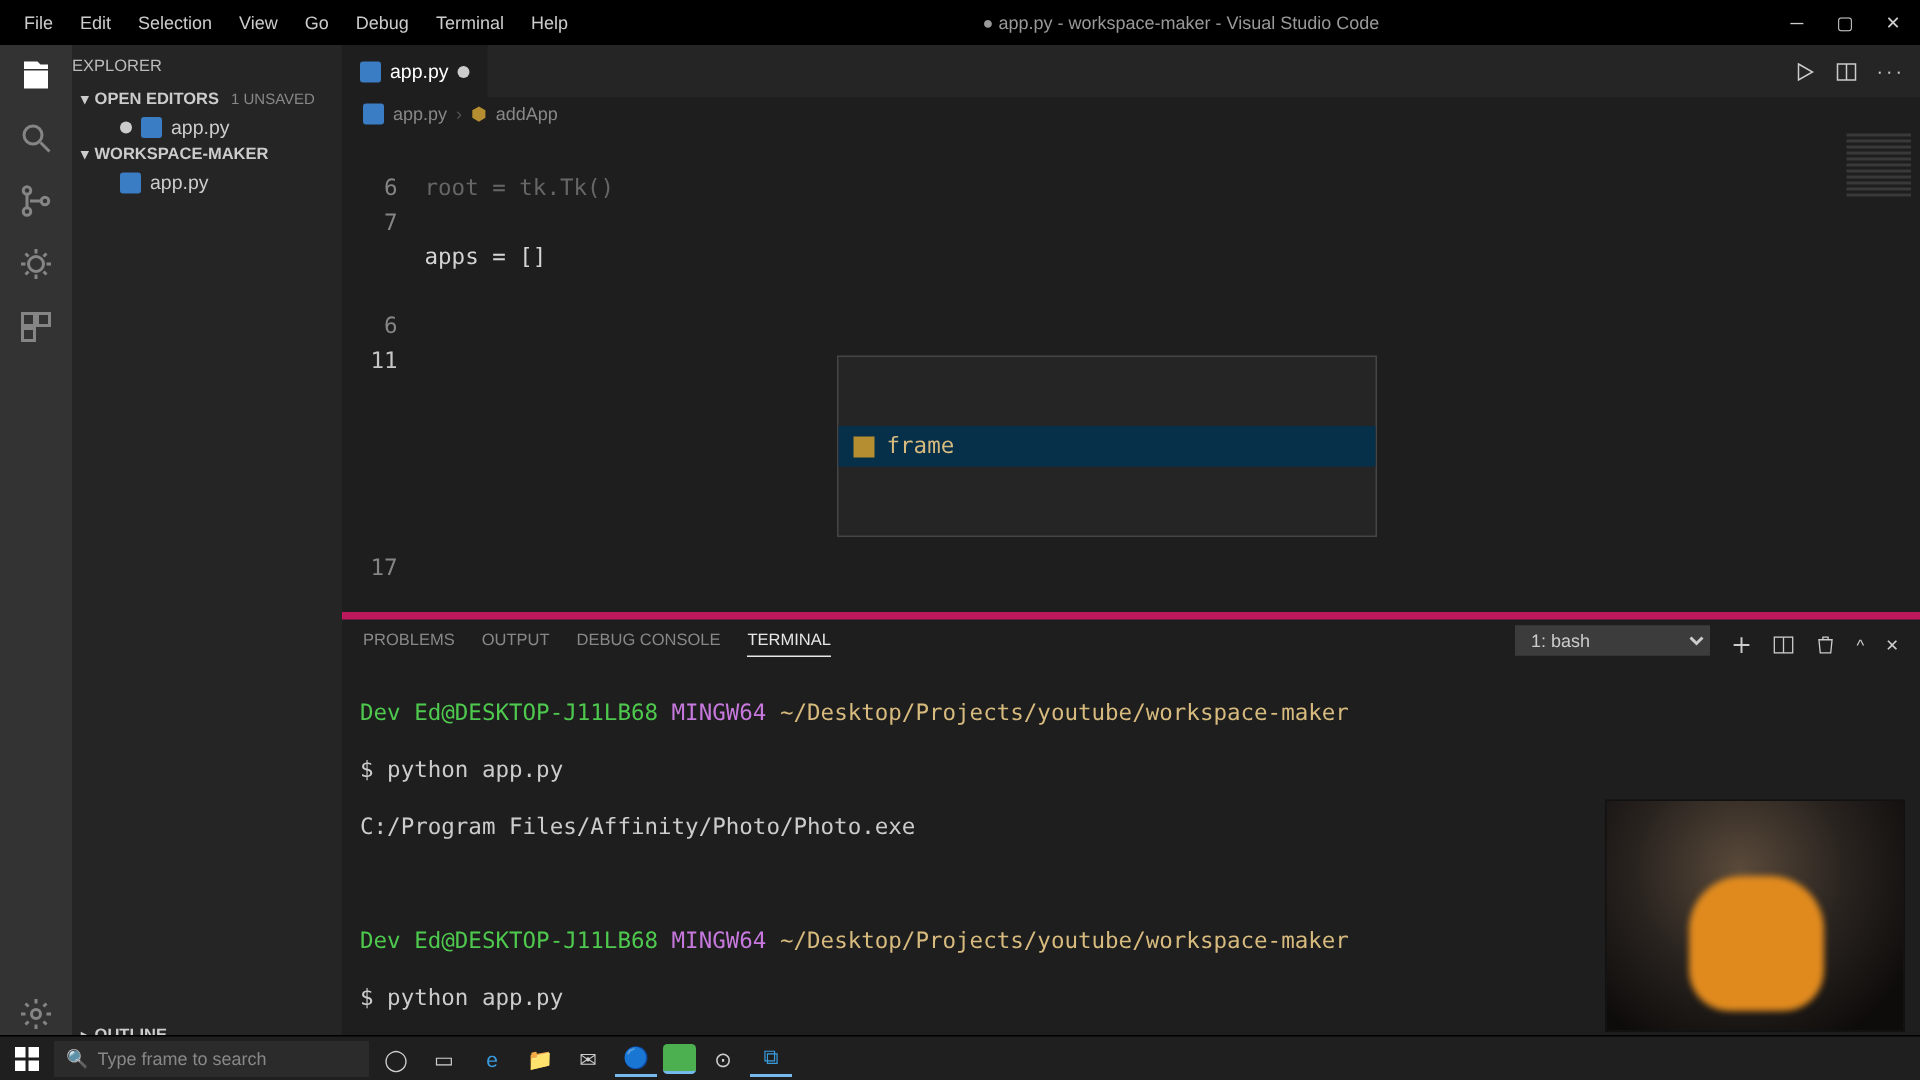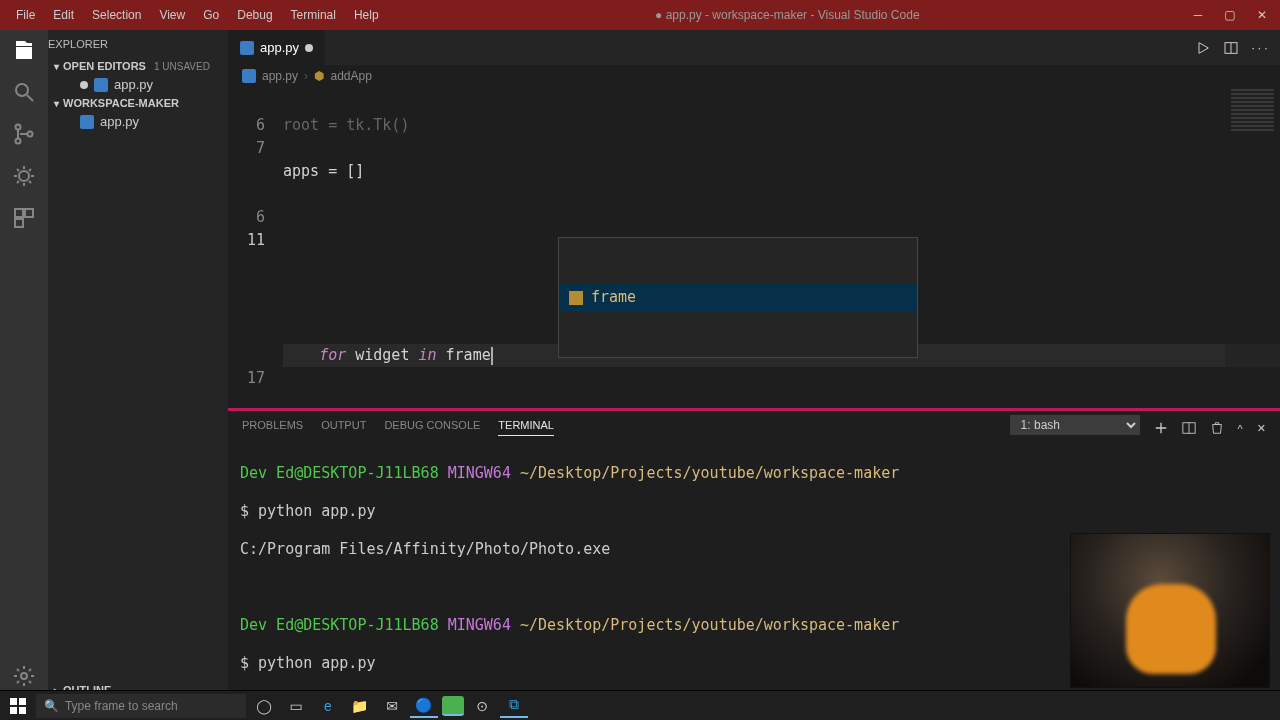--- a/index.html
+++ b/index.html
@@ -8,21 +8,21 @@
   background: #1e1e1e;
   color: #cccccc;
   width: 1280px;
   height: 720px;
   overflow: hidden;
   font-size: 13px;
   position: relative;
 }
 .titlebar {
   height: 30px;
-  background: #7f1d1d;
+  background: #000000;
   display: flex;
   align-items: center;
   padding: 0 8px;
   color: #cccccc;
   font-size: 12px;
 }
 .titlebar .menus { display: flex; gap: 2px; }
 .titlebar .menu-item { padding: 4px 8px; cursor: pointer; }
 .titlebar .title { flex: 1; text-align: center; color: #999; }
 .titlebar .window-controls { display: flex; gap: 12px; align-items: center; }
@@ -204,21 +204,21 @@
   right: 0; top: 57px;
   width: 55px;
   height: 310px;
   background: #1e1e1e;
   opacity: 0.5;
 }
 .minimap .ml { height: 2px; margin: 2px 6px; background: #555; }
 
 .panel {
   height: 290px;
-  border-top: 3px solid #be185d;
+  border-top: 5px solid #be185d;
   background: #1e1e1e;
   display: flex;
   flex-direction: column;
 }
 .panel-tabs {
   height: 28px;
   display: flex;
   align-items: center;
   padding: 0 14px;
   gap: 18px;
@@ -438,21 +438,20 @@
         <div class="ln">17</div>
         <div class="ln"></div>
 
       </div>
       <div class="code">
 <div class="row" style="color:#666"><span>root = tk.Tk()</span></div>
 <div class="row"><span>apps = []</span></div>
 <div class="row"></div>
 <div class="row"></div>
 <div class="row"></div>
-<div class="row current">    <span class="tk-kw">for</span><span> widget </span><span class="tk-kw">in</span><span> frame</span><span class="caret"></span></div>
 
 
 
 
 
 
 
 
 
         <div class="intellisense">

